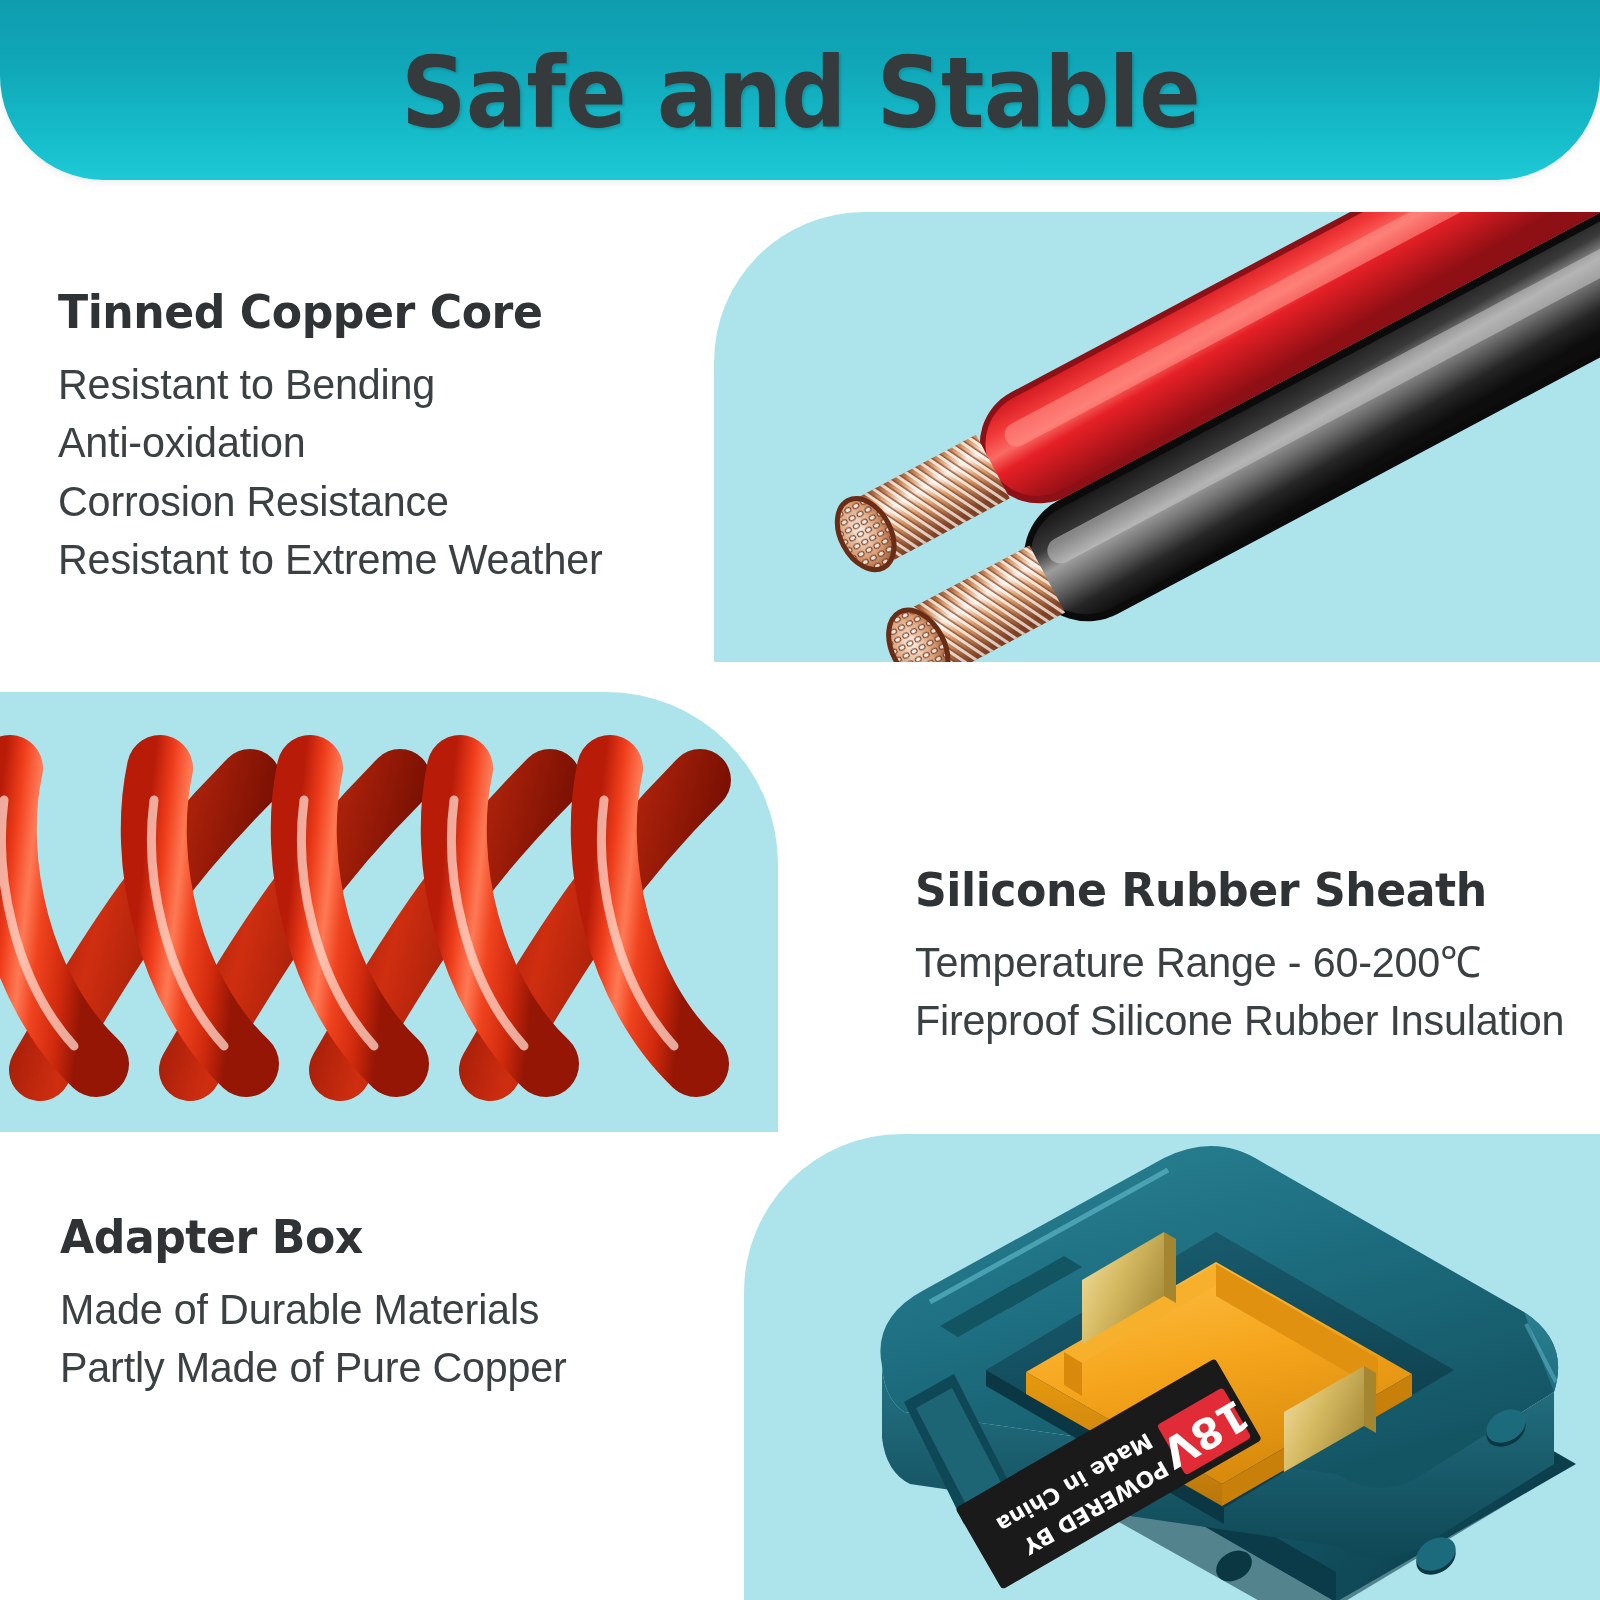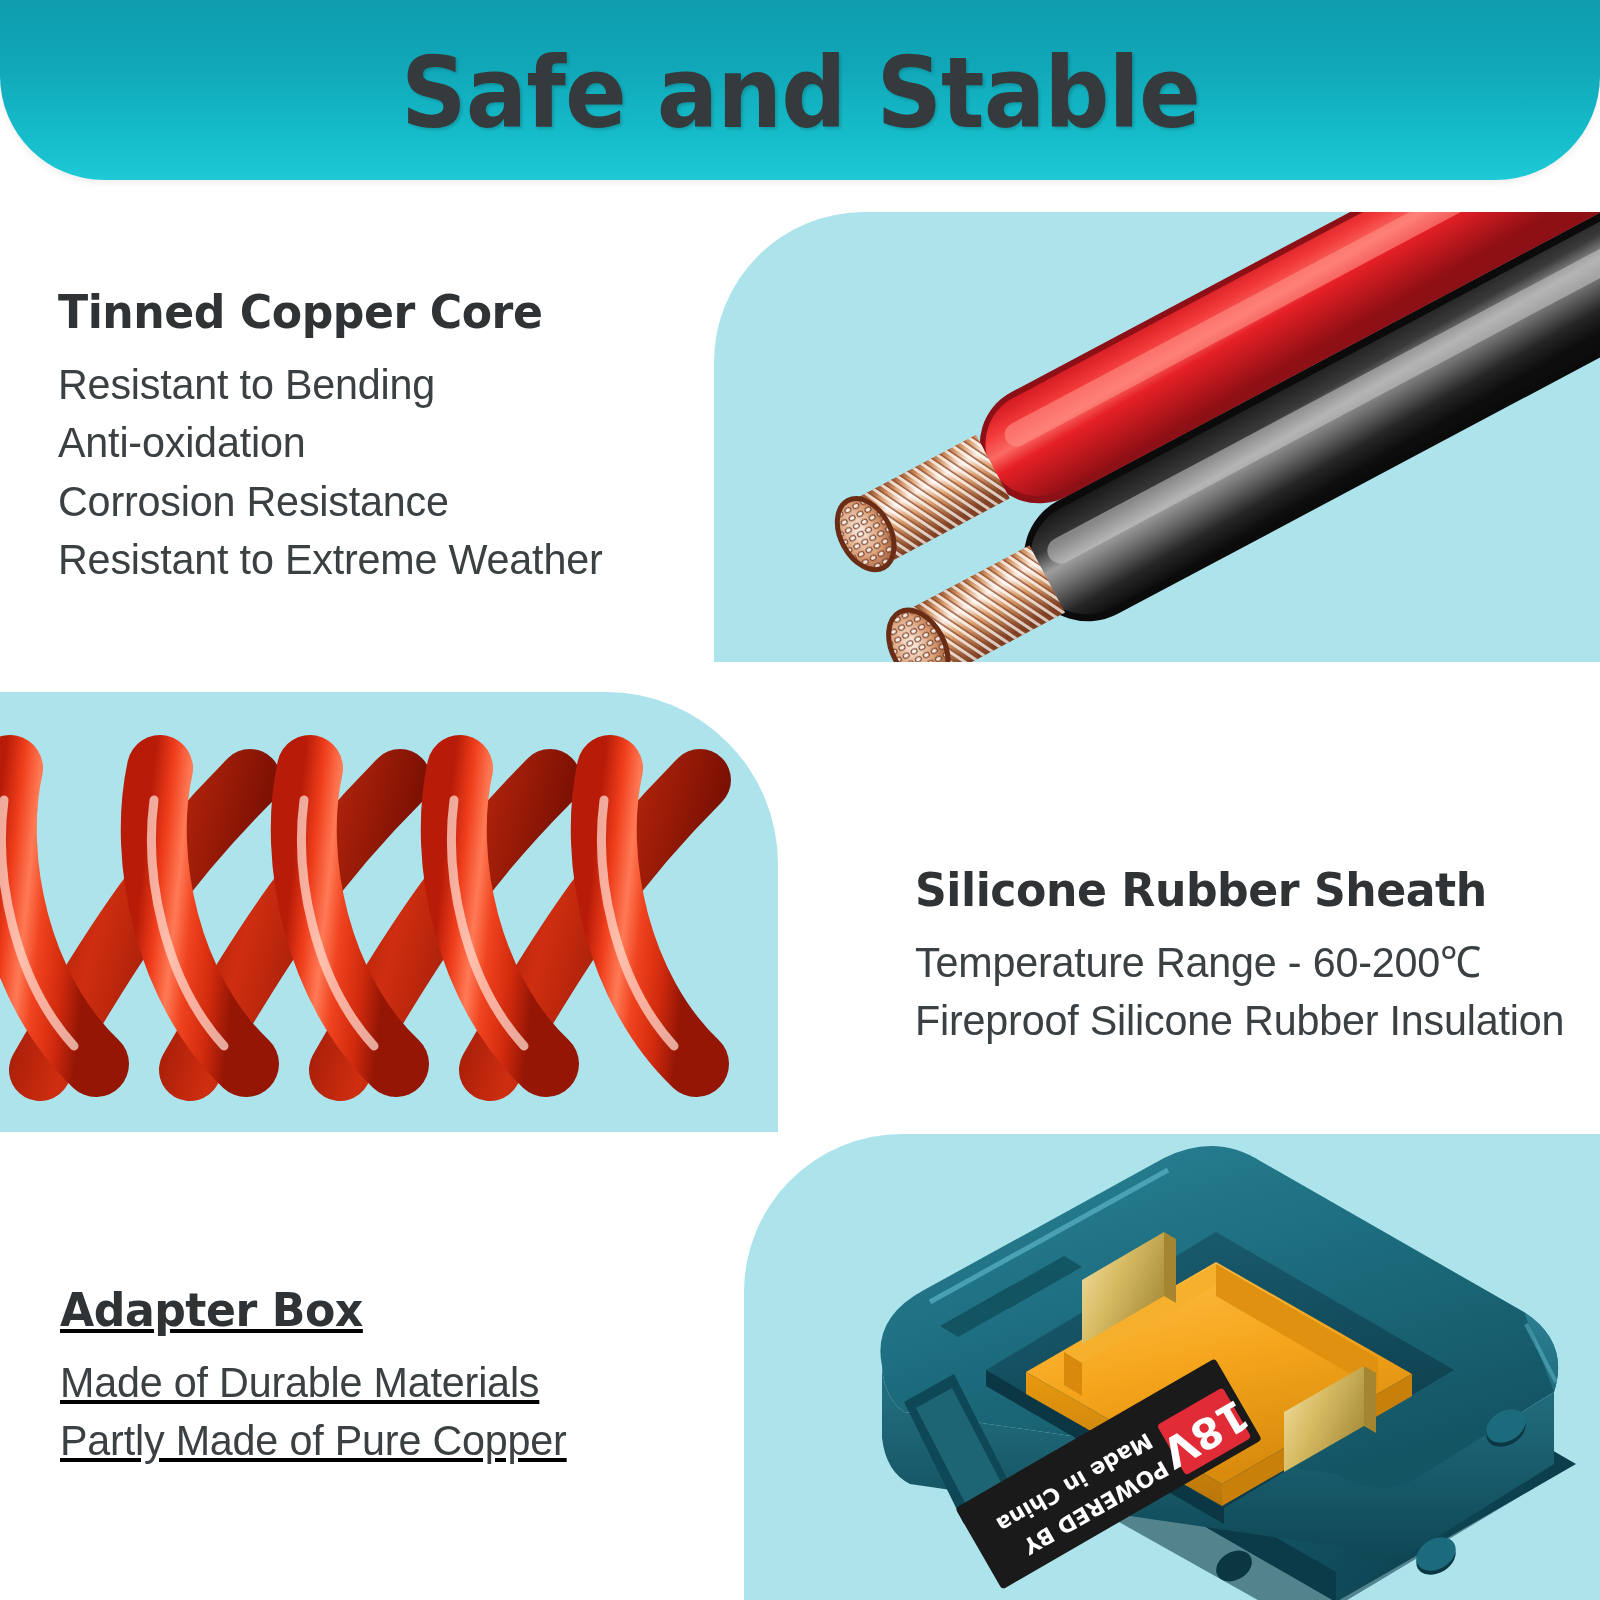--- a/index.html
+++ b/index.html
@@ -83,21 +83,21 @@
     font-size: 43px;
     color: #3b4043;
     line-height: 1.36;
     letter-spacing: -0.2px;
     transform: scaleX(0.96);
     transform-origin: left center;
     white-space: nowrap;
   }
   .feature-copper { left: 58px; top: 284px; }
   .feature-sheath { left: 915px; top: 822px; margin-top: 40px; }
-  .feature-adapter { left: 60px; top: 1282px; text-decoration: underline; }
+  .feature-adapter { left: 60px; top: 1209px; }
 
   
   .wire-stage {
     position: absolute;
     left: 714px; top: 200px;
     width: 886px; height: 520px;
     overflow: visible;
   }
 
   

